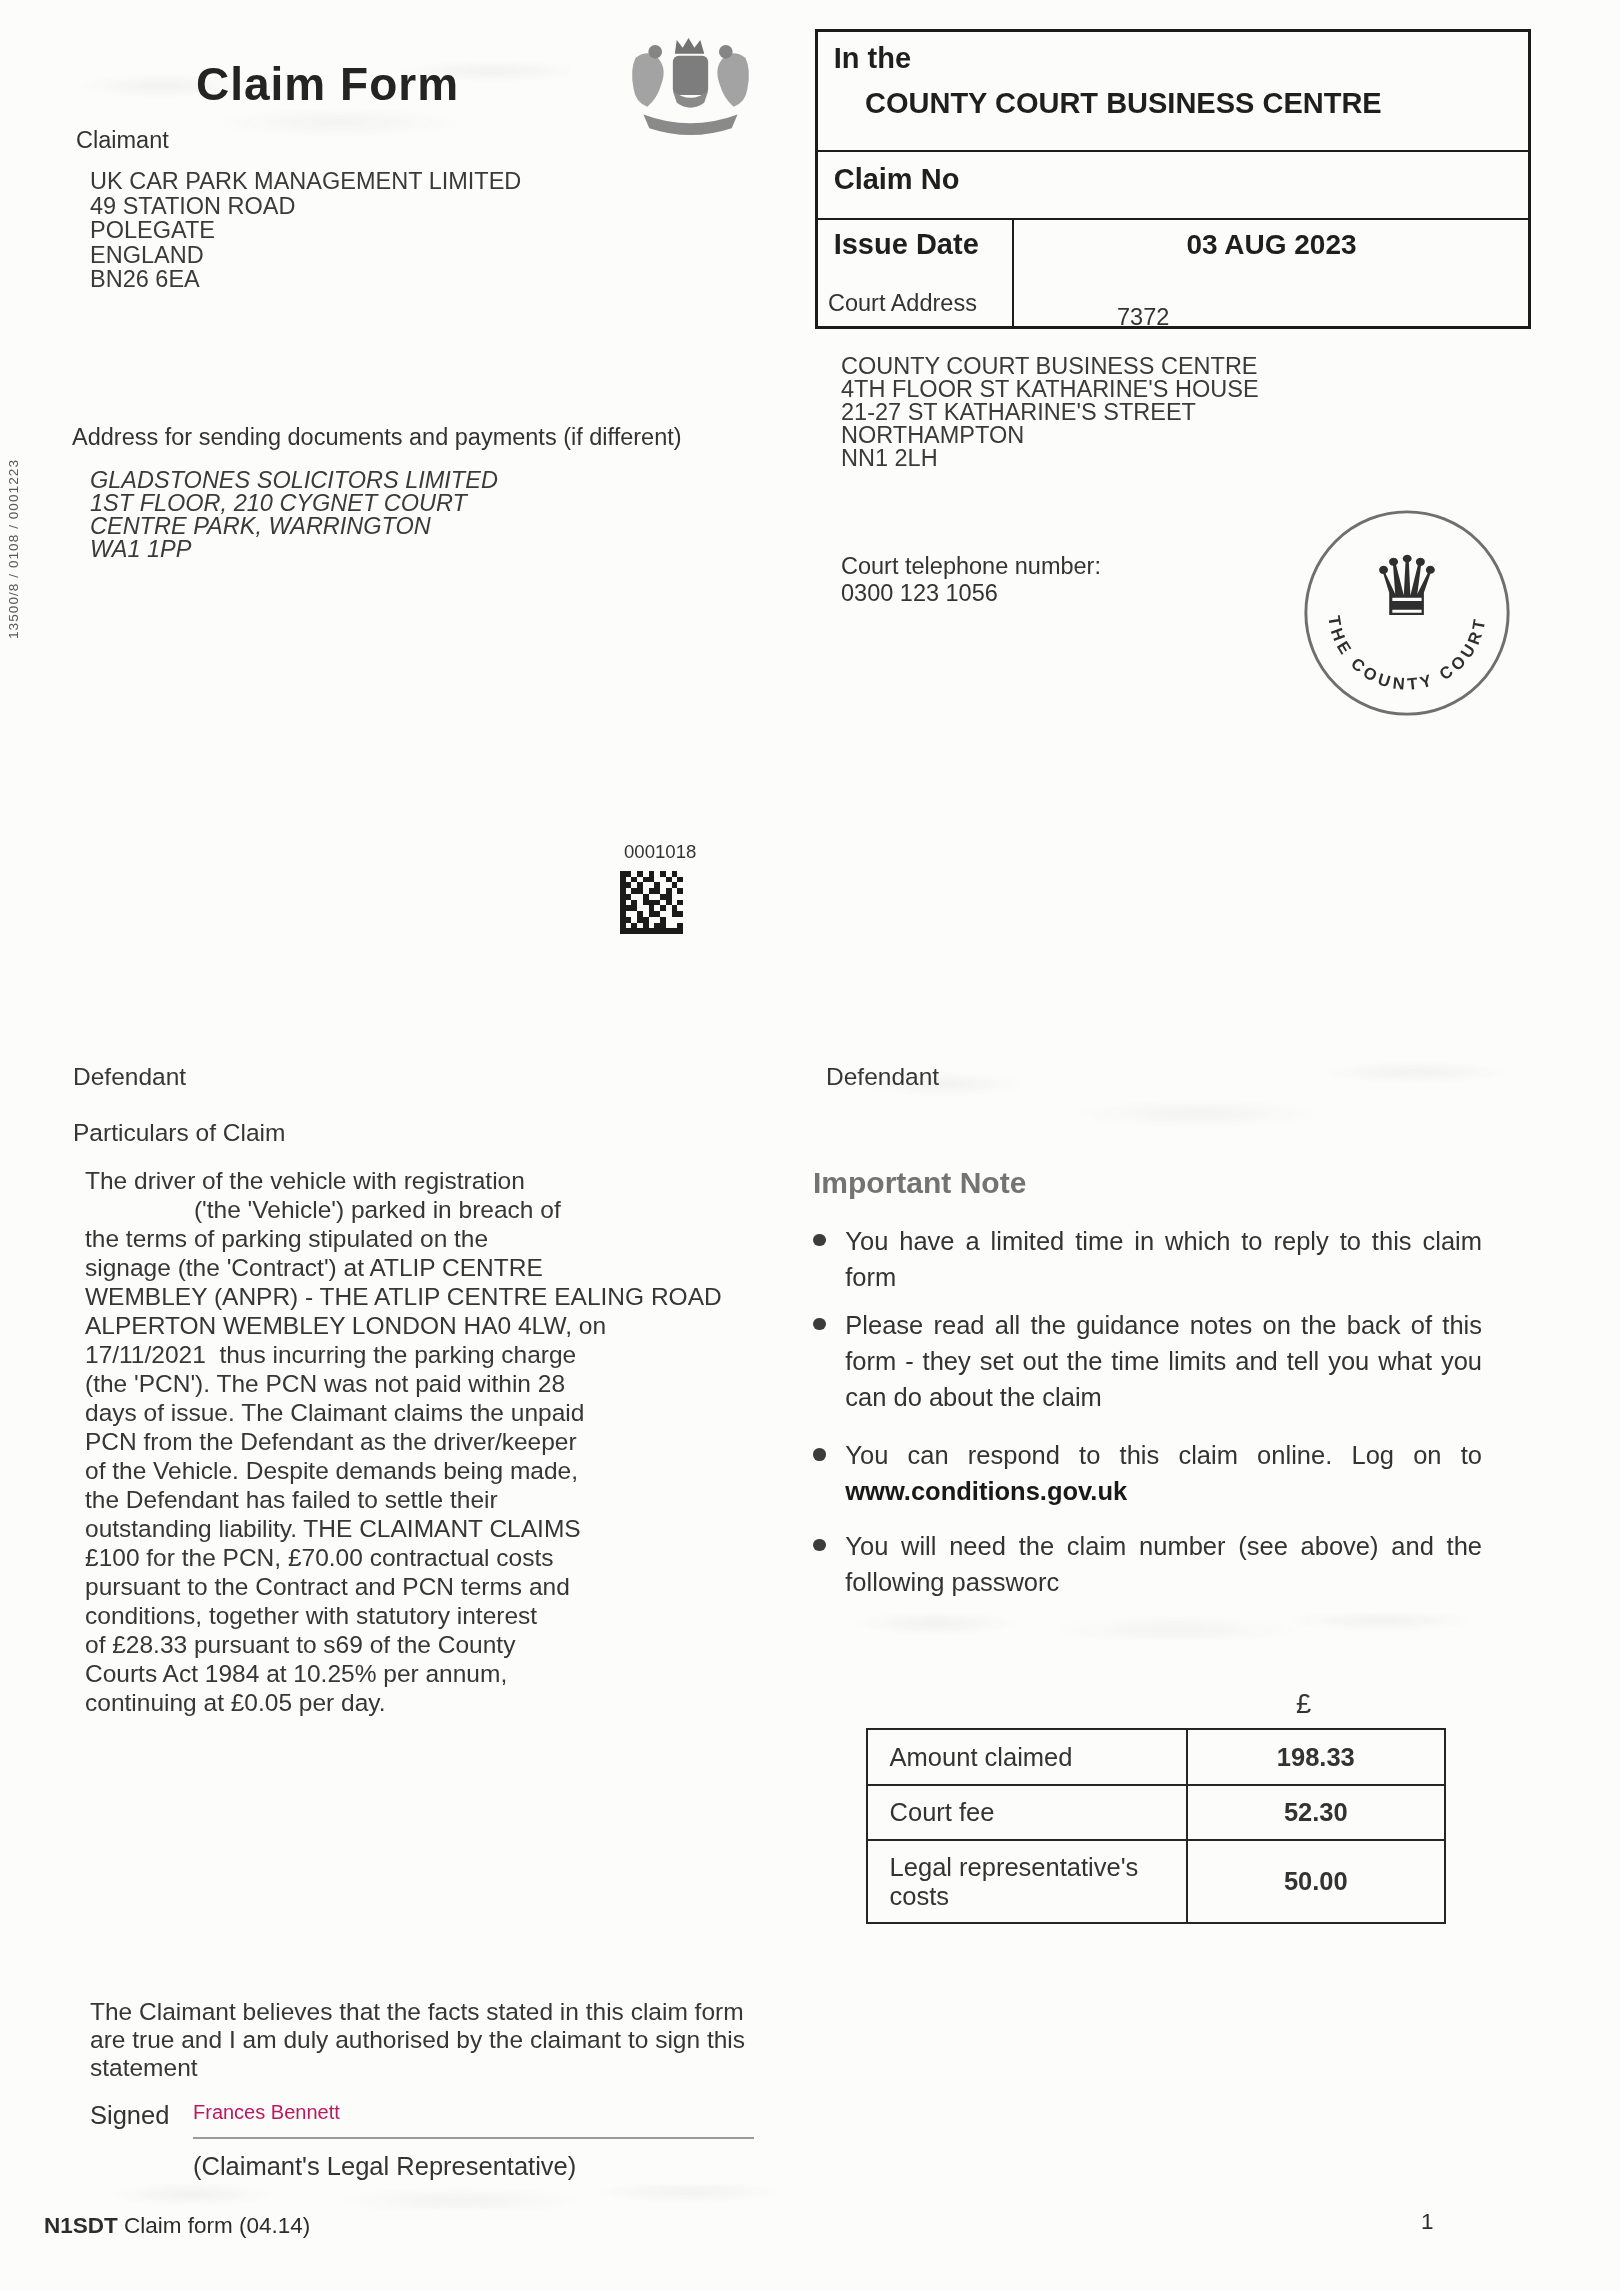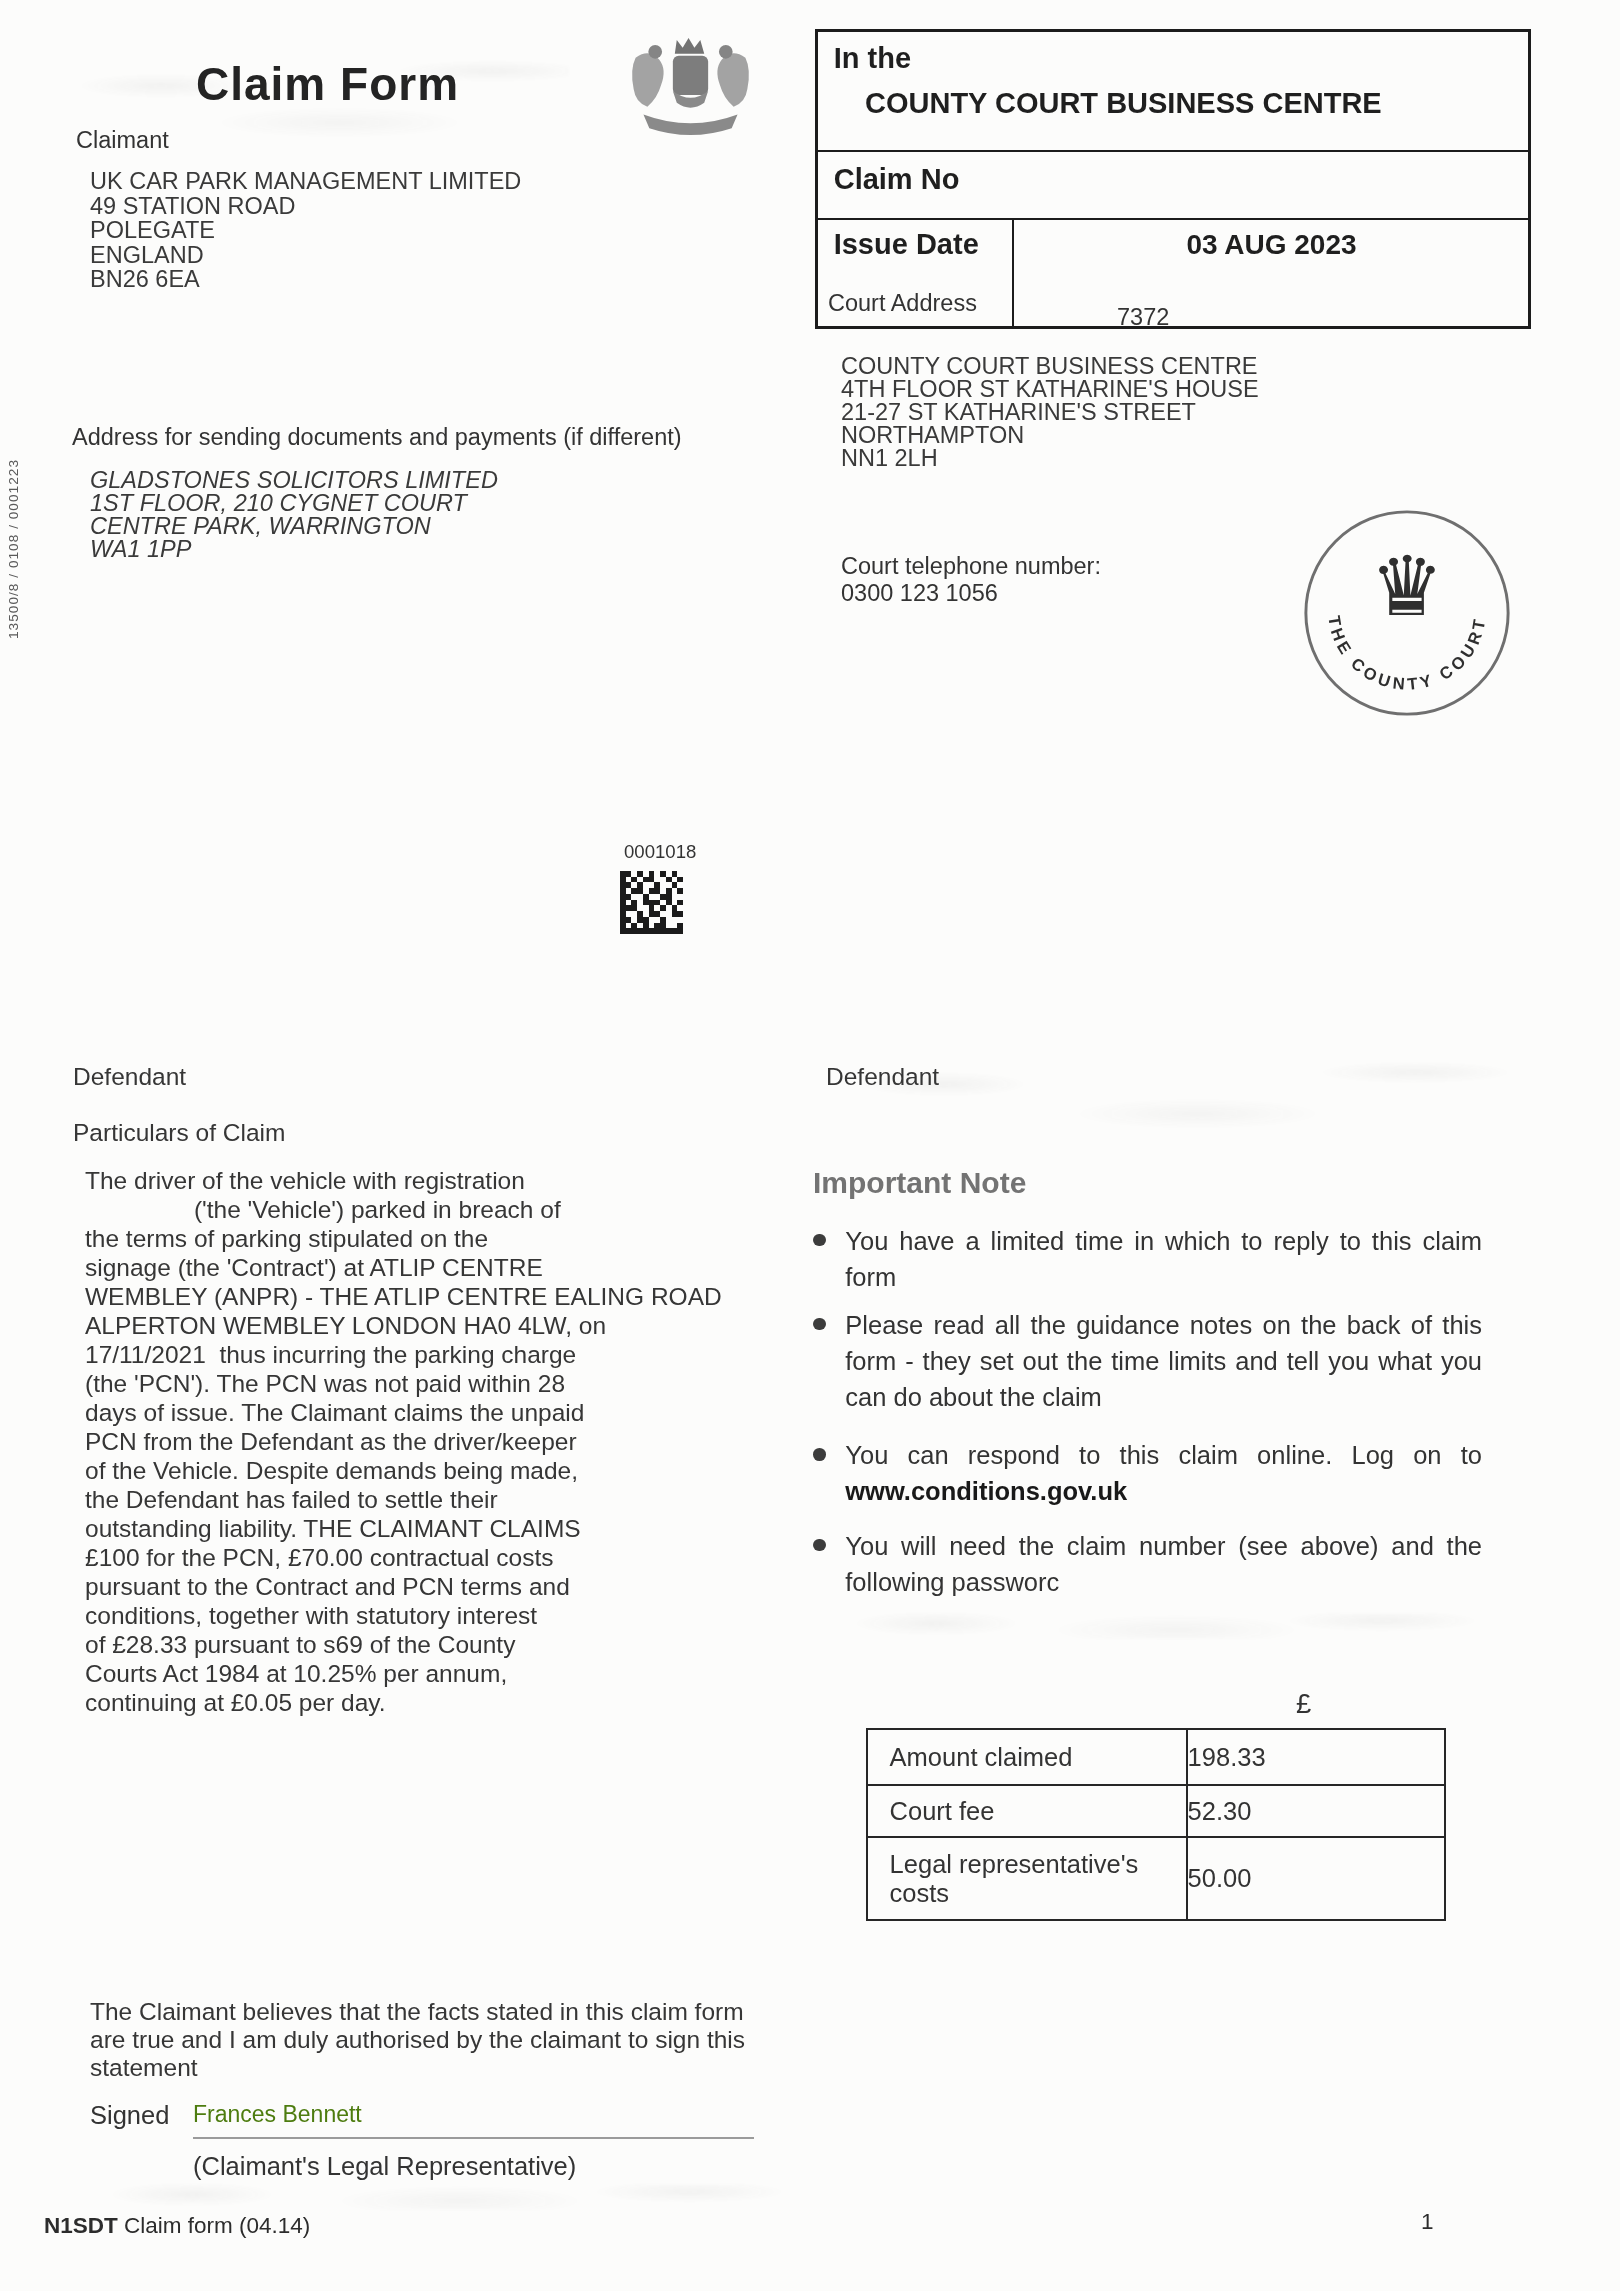--- a/index.html
+++ b/index.html
@@ -35,21 +35,21 @@
   .body-text{font-size:24.5px;line-height:29px;color:#363636;}
   
   .note-title{font-size:30px;font-weight:bold;color:#737373;text-align:left;}
   .bullet-item{display:flex;align-items:flex-start;}
   .bullet-dot{width:12.7px;height:12.7px;border-radius:50%;background:#3c3c3c;margin-top:10.8px;flex:none;}
   .bullet-text{margin-left:19.6px;width:637px;font-size:25.5px;line-height:36px;color:#333;text-align:justify;}
   .bullet-text b{color:#191919;}
   
   .amount-table{left:866px;top:1728px;width:580px;border:2.9px solid #262626;box-sizing:border-box;border-collapse:collapse;}
   .amount-table td{border:2.9px solid #262626;font-size:25.5px;color:#333;padding:0 0 0 21.6px;}
-  .amount-table td.val{text-align:left;padding:0;}
+  .amount-table td.val{text-align:center;padding:12px;font-weight:bold;}
   
   .footer{font-size:22.5px;color:#2c2c2c;}
   .sig-line{border-top:2px solid #9b9b9b;}
   .side-code{font-size:13.7px;color:#5a5a5a;letter-spacing:1px;}
 </style>
 </head>
 <body>
 
 <div class="scan-artifact" style="left:59px;top:27.4px;width:510px;height:147px;"></div>
 <div class="scan-artifact" style="left:799px;top:1037px;width:725px;height:118px;"></div>
@@ -227,21 +227,21 @@
     <td style="line-height:29px;">Legal representative's costs</td>
     <td class="val">50.00</td>
   </tr>
 </tbody>
   </table>
 
 <div class="abs body-text pre" style="left:90px;top:1998px;line-height:28px;font-size:24.5px;width:745px;">The Claimant believes that the facts stated in this claim form
 are true and I am duly authorised by the claimant to sign this
 statement</div>
 <div class="abs" style="left:90px;top:2101px;font-size:25.5px;color:#333;">Signed</div>
-<div class="abs" style="left:193px;top:2101px;font-size:23px;color:#4d7c0f;">Frances Bennett</div>
+<div class="abs" style="left:193px;top:2101px;font-size:20px;color:#be185d;">Frances Bennett</div>
 <div class="abs sig-line" style="left:193px;top:2137px;width:561px;"></div>
 <div class="abs" style="left:193px;top:2152px;font-size:25.5px;color:#333;">(Claimant's Legal Representative)</div>
 
 <div class="abs footer" style="left:44px;top:2213px;">
   <b>N1SDT</b><span> Claim form (04.14)</span>
 </div>
 <div class="abs footer" style="left:1421px;top:2209px;">1</div>
 
 
 </body></html>

